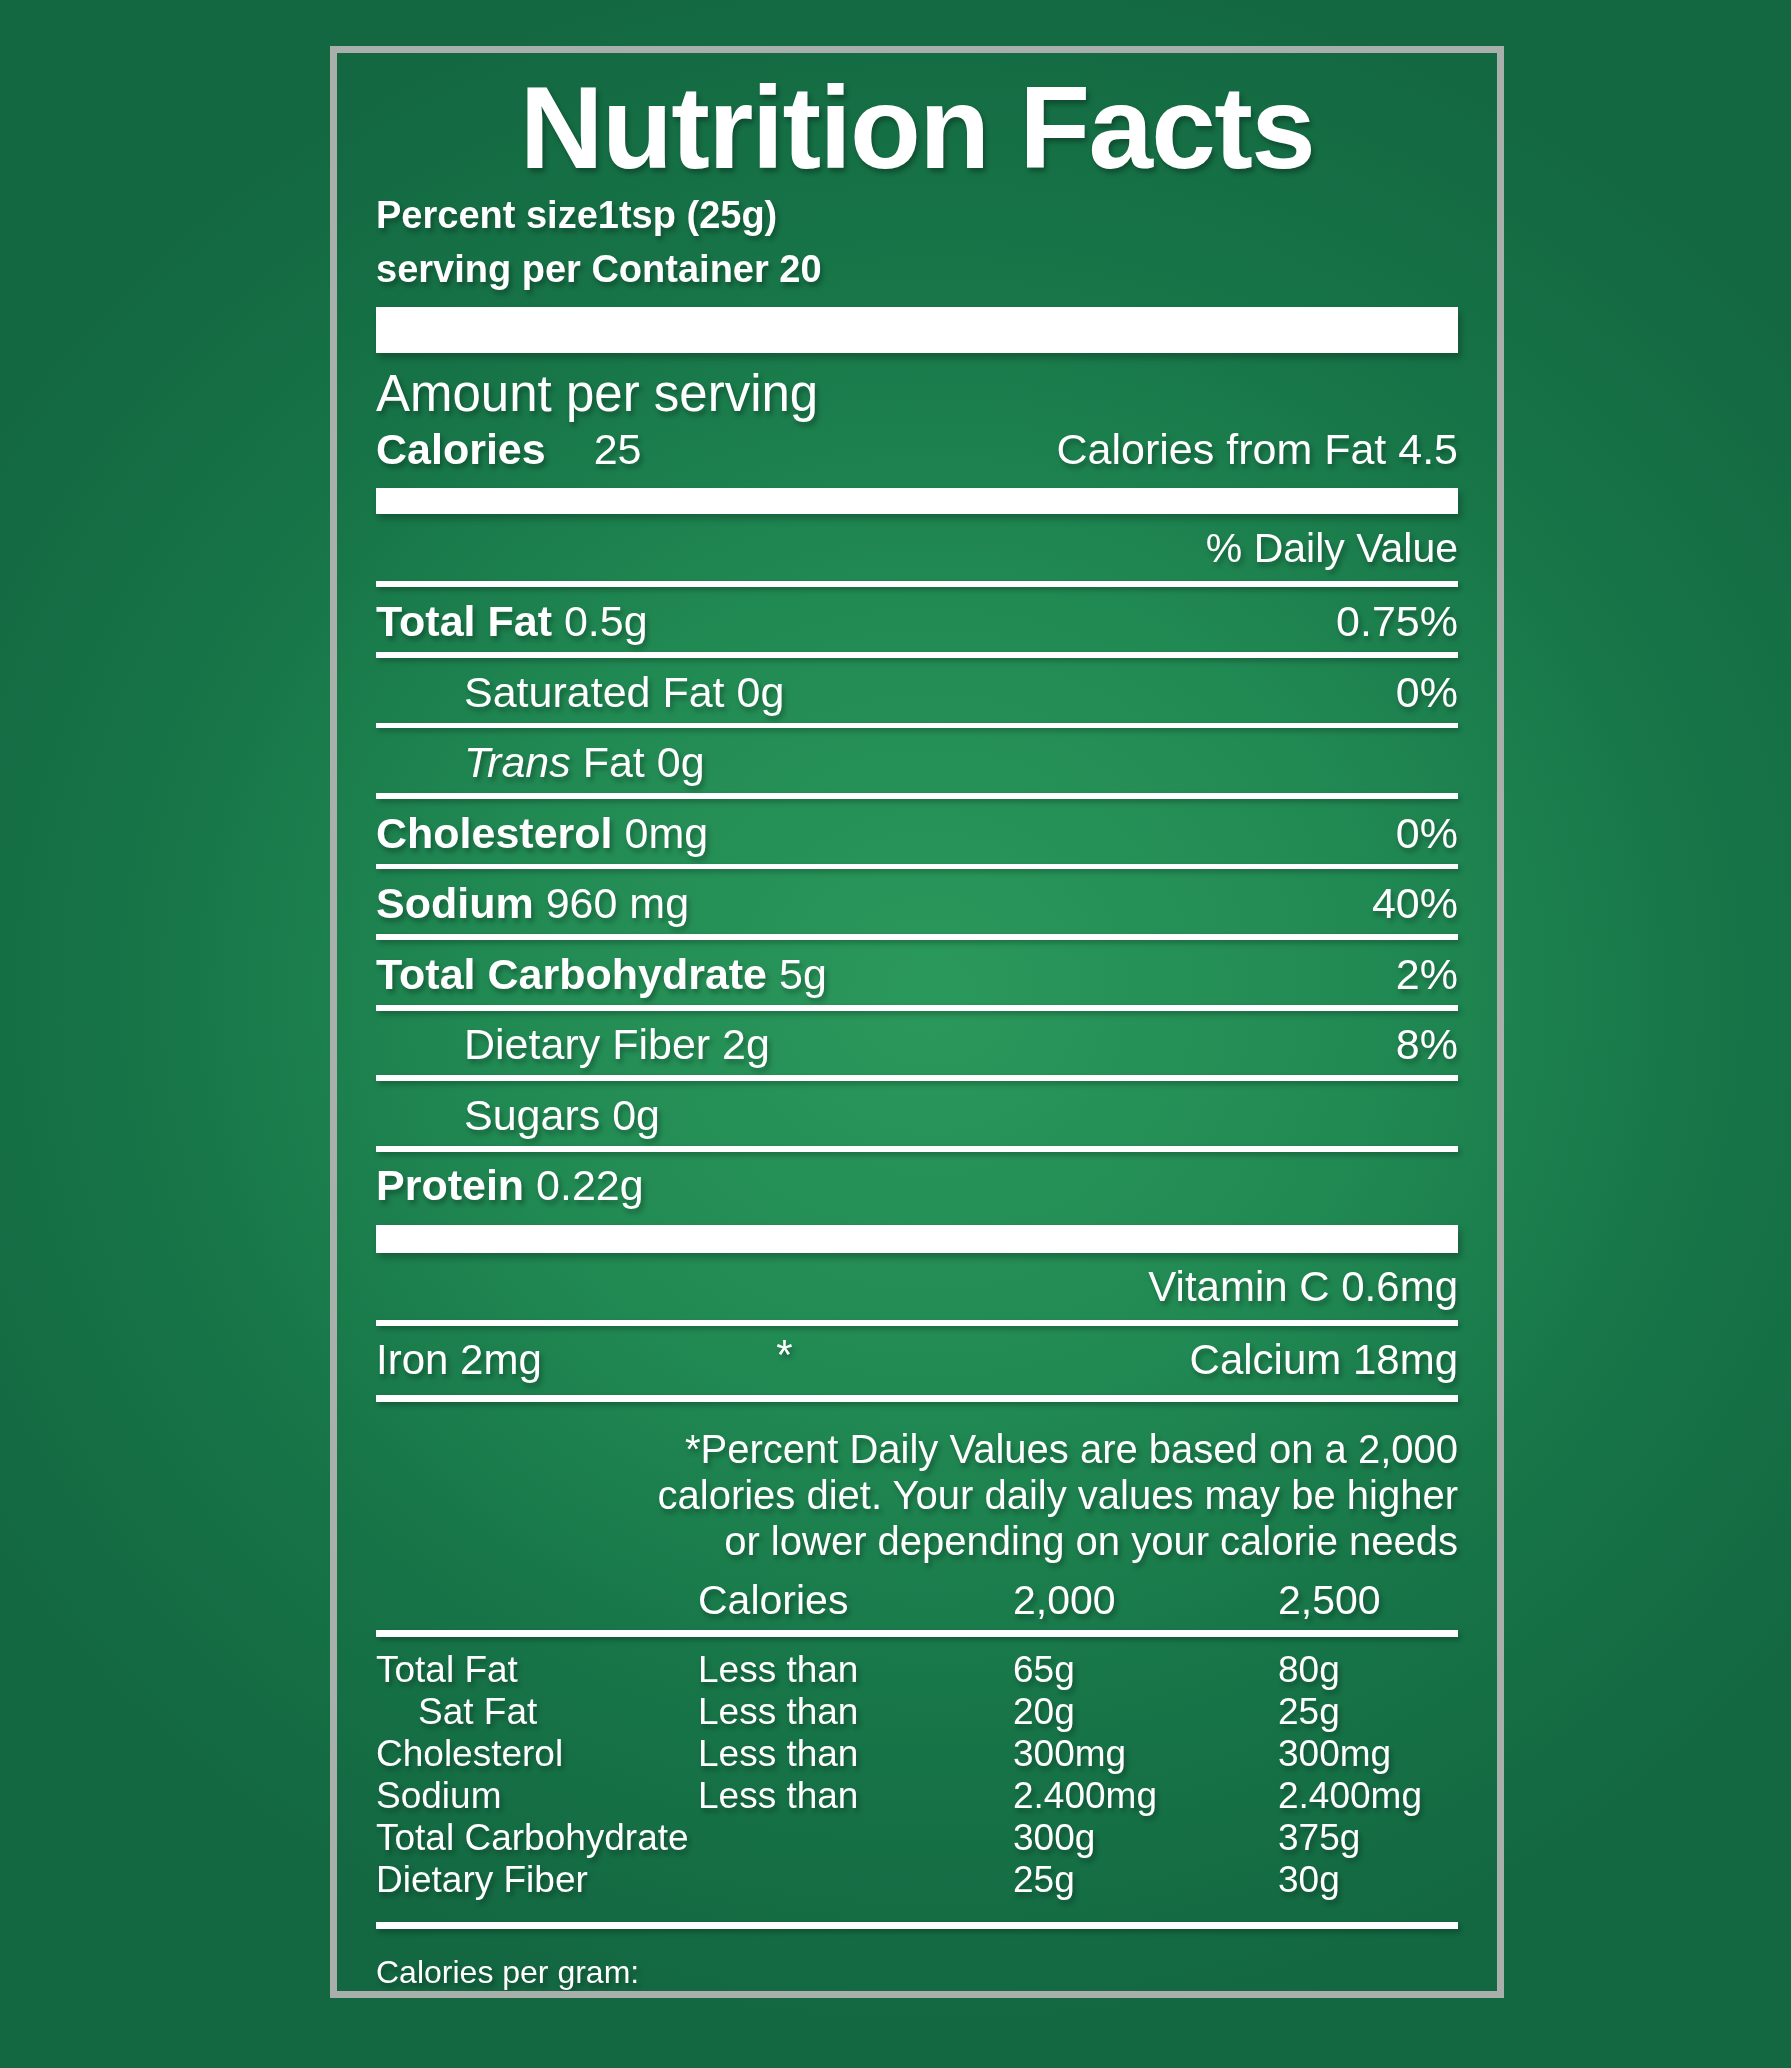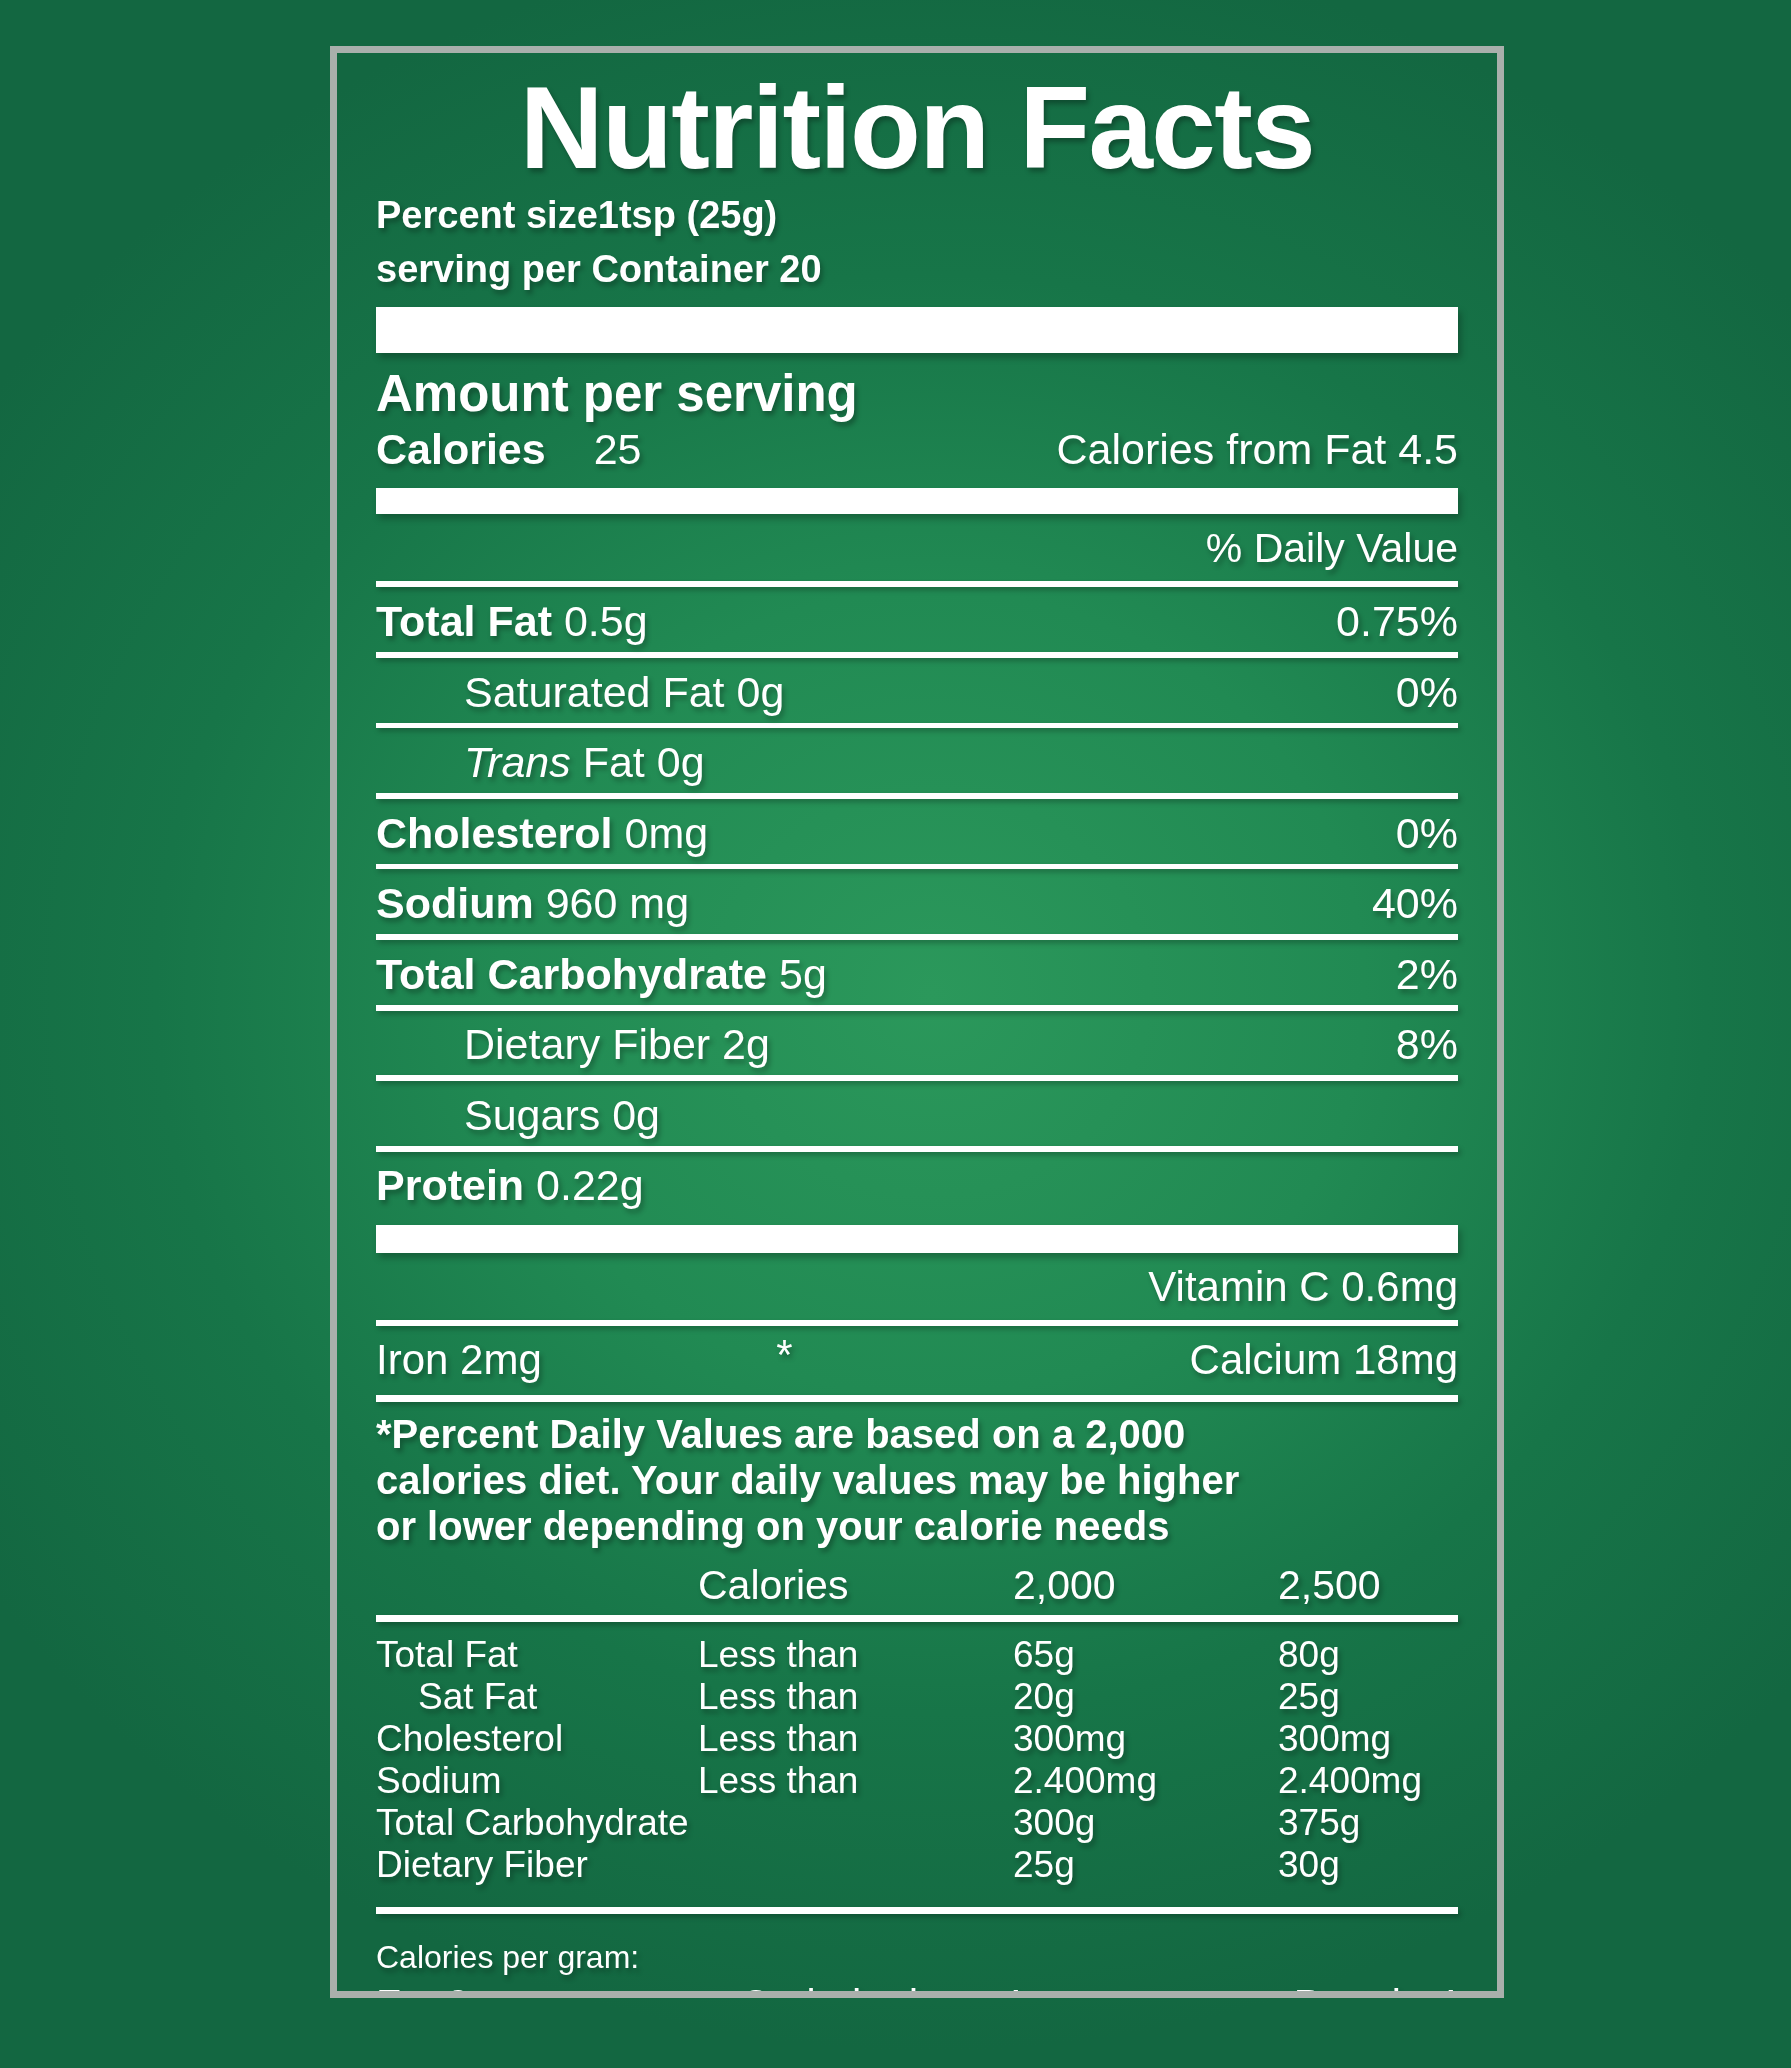--- a/index.html
+++ b/index.html
@@ -15,36 +15,36 @@
   }
   .t{ text-shadow:2.4px 4.1px 5.7px rgba(0,0,0,0.30); }
   .title{font-size:116px;line-height:1.05;font-weight:bold;letter-spacing:-1.6px;text-align:center;}
   .serv{font-size:38px;font-weight:bold;line-height:1.42;}
   .bar{background:#ffffff;box-shadow:3.3px 4.9px 6.5px rgba(0,0,0,0.25);}
   .bar1{height:46px;margin-top:9.8px;}
   .bar2{height:26px;margin-top:16.3px;}
   .bar3{height:28px;margin-top:8.1px;}
   .rule{height:5.7px;background:#ffffff;box-shadow:2.4px 3.3px 4.9px rgba(0,0,0,0.25);}
   .rule-thick{height:7.3px;background:#ffffff;box-shadow:2.4px 3.3px 4.9px rgba(0,0,0,0.25);}
-  .amount-head{font-size:51px;font-weight:bold;margin-top:14.7px;line-height:1;}
+  .amount-head{font-size:51px;font-weight:normal;margin-top:14.7px;line-height:1;}
   .cal-row{display:flex;justify-content:space-between;align-items:baseline;
     font-size:43px;margin-top:8.1px;line-height:1.05;}
   .cal-left .num{font-weight:normal;margin-left:48px;}
   .cal-left .lbl{font-weight:bold;}
   .dv-head{font-size:41px;text-align:right;margin:9.8px 0 8.1px;line-height:1.2;}
   .nrow{display:flex;justify-content:space-between;align-items:baseline;
     font-size:43px;padding:9.8px 0 6.5px;line-height:1.13;}
   .nrow .lbl-b{font-weight:bold;}
   .nrow .ind{padding-left:88px;}
   .nrow .it{font-style:italic;}
   .vit-row{font-size:42px;text-align:right;padding:11.4px 0 9.8px;line-height:1.1;}
   .iron-row{position:relative;display:flex;justify-content:space-between;
     align-items:flex-start;font-size:42px;padding:9.8px 0 11.4px;line-height:1.15;}
   .iron-row .star{position:absolute;left:37%;top:4.9px;}
-  .footnote{font-size:40px;line-height:46px;text-align:left;margin-top:9px;font-weight:bold;}
+  .footnote{font-size:40px;line-height:46px;text-align:right;margin-top:24px;}
   .dv-table{margin-top:13px;}
   .dv-grid{display:grid;grid-template-columns:322px 315px 265px 1fr;
     font-size:37px;line-height:42px;}
   .dv-grid-head{display:grid;grid-template-columns:322px 315px 265px 1fr;
     font-size:41px;line-height:46px;}
   .dv-grid .c-ind{padding-left:42px;}
   .dv-rule{margin-top:6.5px;}
   .cpg-head{font-size:32px;margin-top:27px;line-height:1;}
   .cpg-row{display:flex;justify-content:space-between;align-items:baseline;
     font-size:41px;margin-top:11.4px;line-height:1;}

